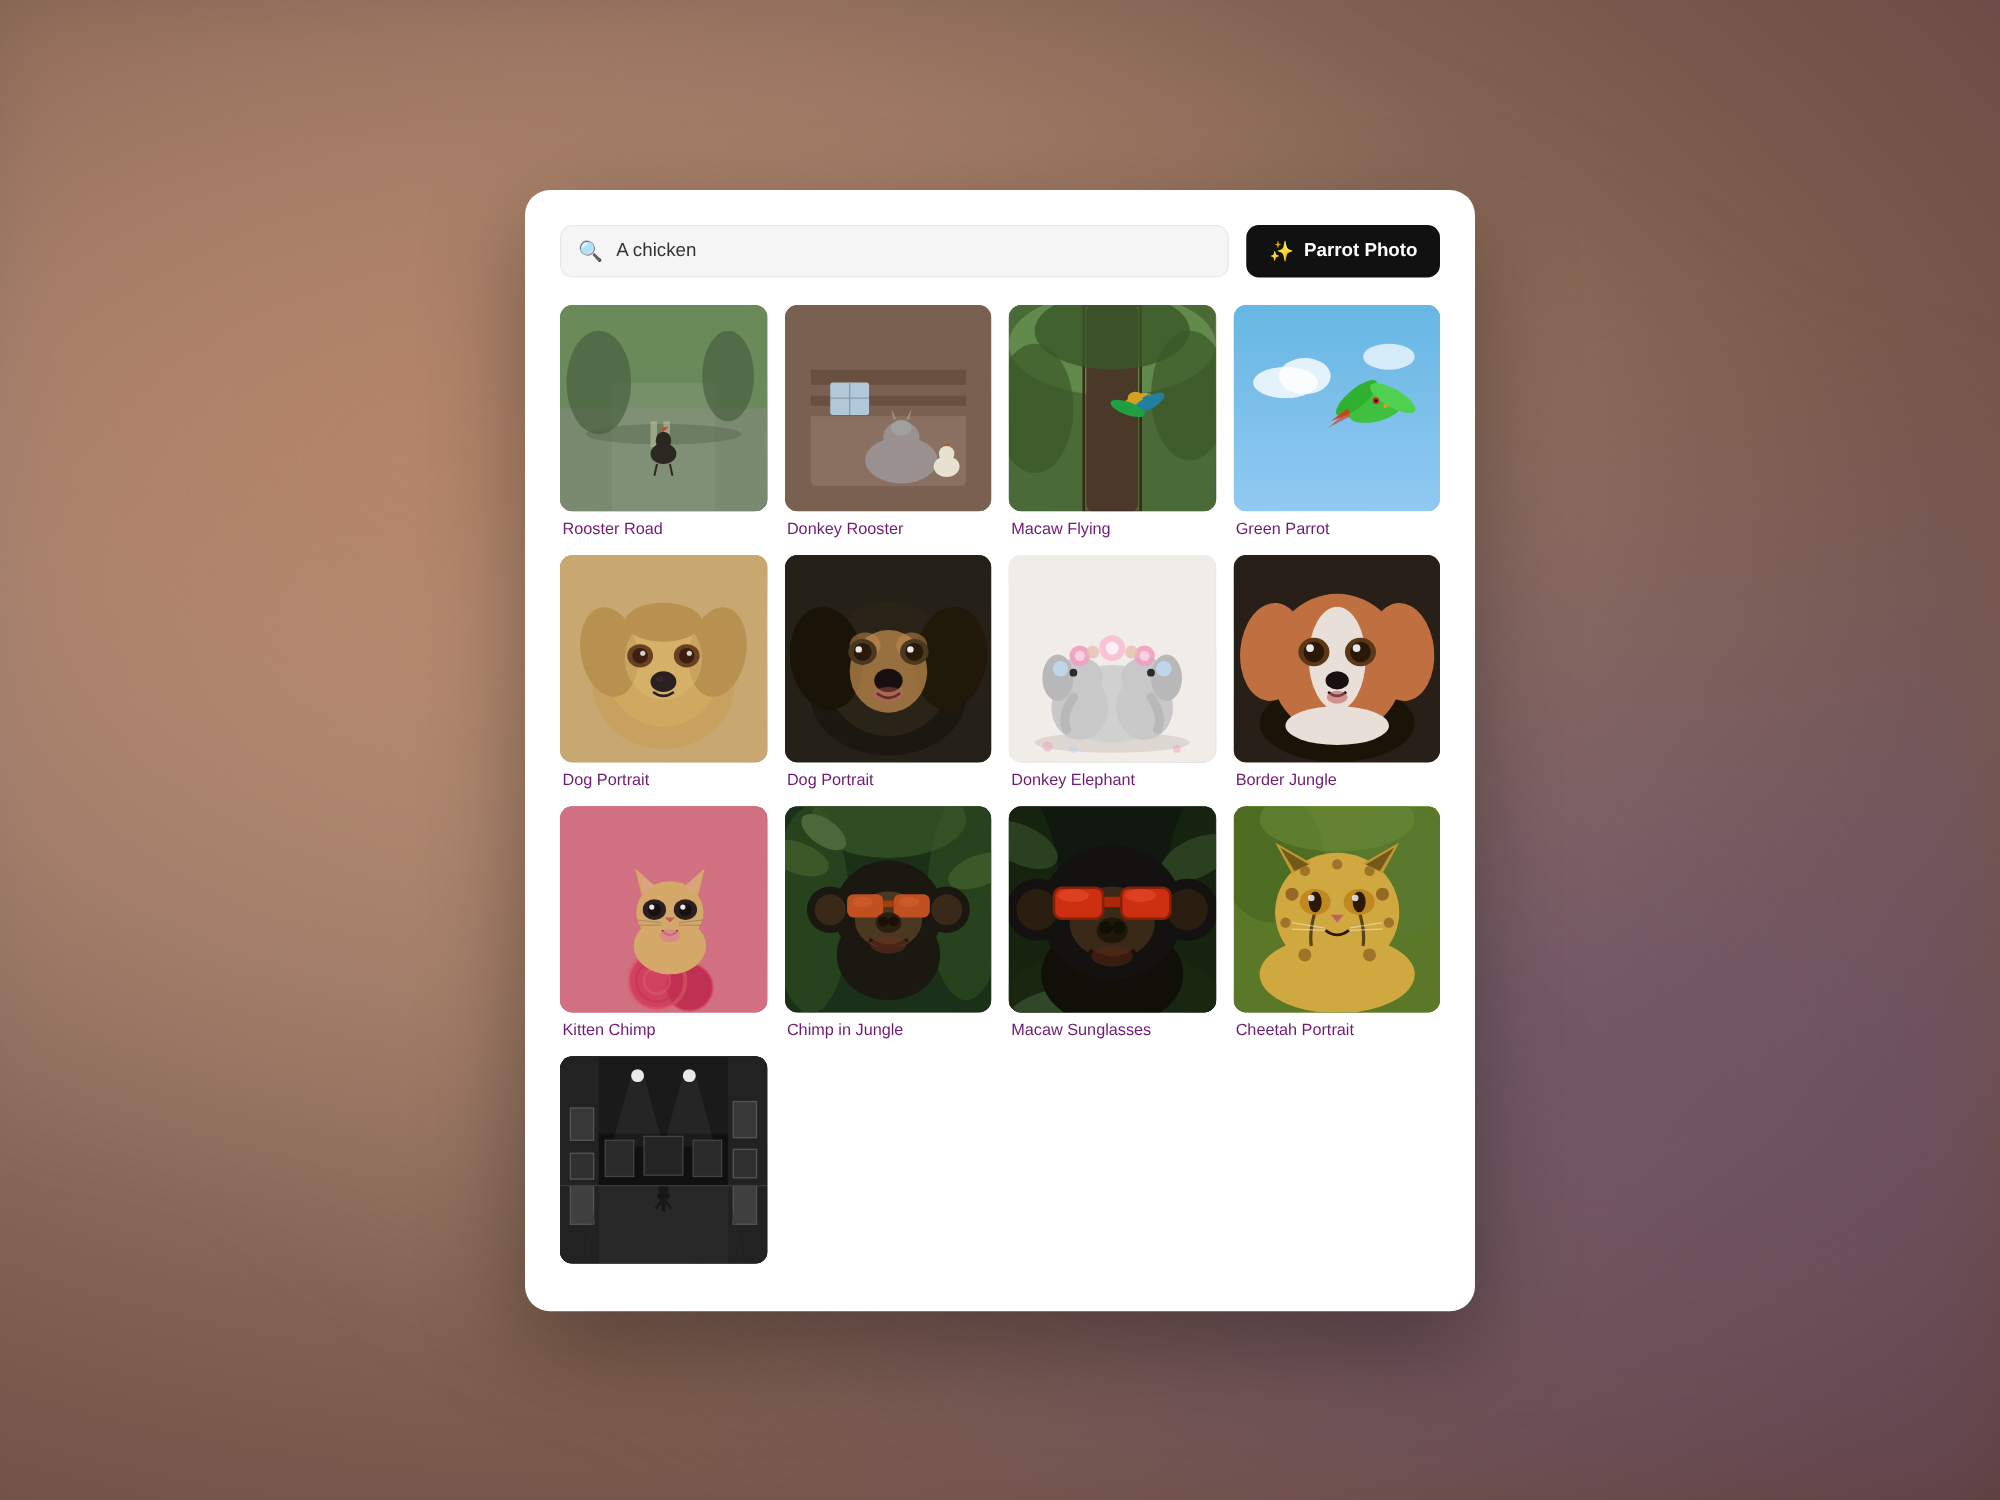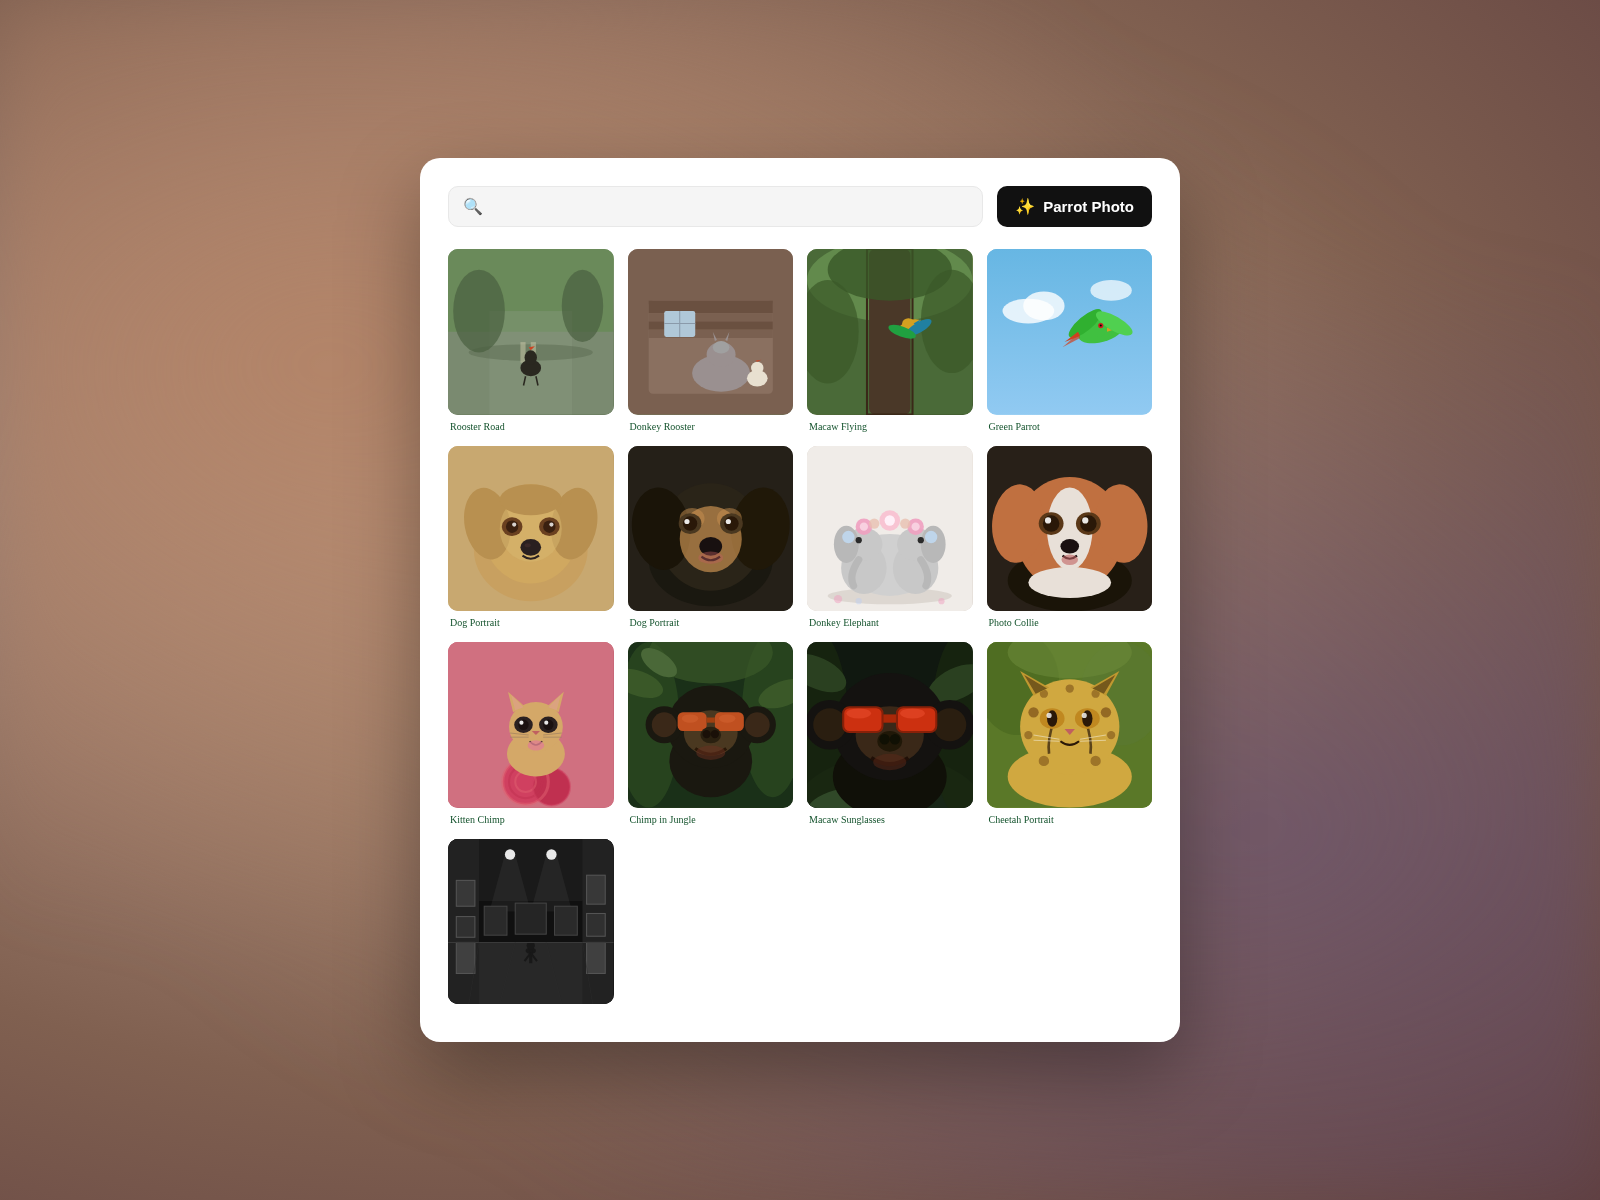--- a/index.html
+++ b/index.html
@@ -100,24 +100,23 @@
 
     .img-box {
       width: 100%;
       aspect-ratio: 1;
       border-radius: 10px;
       overflow: hidden;
       position: relative;
     }
 
     .item-label {
-      font-size: 10px;
-      color: #14532d;
+      font-size: 13px;
+      color: #701a75;
       padding-left: 2px;
-      font-family: Liberation Serif, serif;
     }
 
     
     .img-rooster-road { background: linear-gradient(160deg, #6a8a5a 0%, #7a9a6a 30%, #8a9080 50%, #6a7060 70%, #5a6050 100%); }
     .img-donkey-rooster { background: linear-gradient(160deg, #8a7060 0%, #9a8070 20%, #a09080 40%, #7a8060 60%, #6a7050 100%); }
     .img-macaw-flying { background: linear-gradient(160deg, #5a7840 0%, #6a8848 20%, #8a9060 50%, #4a6030 80%, #3a5028 100%); }
     .img-green-parrot { background: linear-gradient(160deg, #6ab0d8 0%, #7ac0e8 30%, #9ad0f0 50%, #b0daf8 70%, #c0e4ff 100%); }
     .img-dog-portrait1 { background: linear-gradient(160deg, #c8a870 0%, #b89860 30%, #d0b880 50%, #c0a870 70%, #b09860 100%); }
     .img-dog-portrait2 { background: linear-gradient(160deg, #2a2820 0%, #3a3830 20%, #4a4840 40%, #2a2820 70%, #1a1810 100%); }
     .img-flower-elephant { background: linear-gradient(160deg, #d8d0c8 0%, #e8e0d8 30%, #f0e8e0 50%, #e0d8d0 70%, #d0c8c0 100%); }
@@ -136,20 +135,21 @@
 </head>
 <body>
 
 <div class="bg-blur"></div>
 
 <div class="panel">
 
   <div class="header">
     <div class="search-bar">
       <span class="search-icon">🔍</span>
+      <input class="search-input" type="text" value="A chicken" placeholder="A chicken" style="">
     </div>
     <button class="create-btn">
       <span class="btn-icon">✨</span>
       <span>Parrot Photo</span>
     </button>
   </div>
 
   <div class="grid">
 
     <div class="grid-item">
@@ -399,21 +399,21 @@
 
           <ellipse cx="80" cy="97" rx="9" ry="7" fill="#1a1010"></ellipse>
 
           <ellipse cx="80" cy="132" rx="40" ry="15" fill="#e8e0d8"></ellipse>
 
           <path d="M 73 106 Q 80 112 87 106" fill="none" stroke="#1a1010" stroke-width="2"></path>
 
           <ellipse cx="80" cy="110" rx="8" ry="5" fill="#c06060" opacity="0.6"></ellipse>
         </svg>
       </div>
-      <span class="item-label">Photo Collie</span>
+      <span class="item-label">Border Jungle</span>
     </div>
 
     <div class="grid-item">
       <div class="img-box img-kitten-yarn">
         <svg width="100%" height="100%" viewBox="0 0 160 160" xmlns="http://www.w3.org/2000/svg">
           <rect width="160" height="160" fill="#c86878"></rect>
 
           <rect width="160" height="160" fill="#d07080"></rect>
 
           <circle cx="75" cy="135" r="22" fill="#d04060"></circle>

